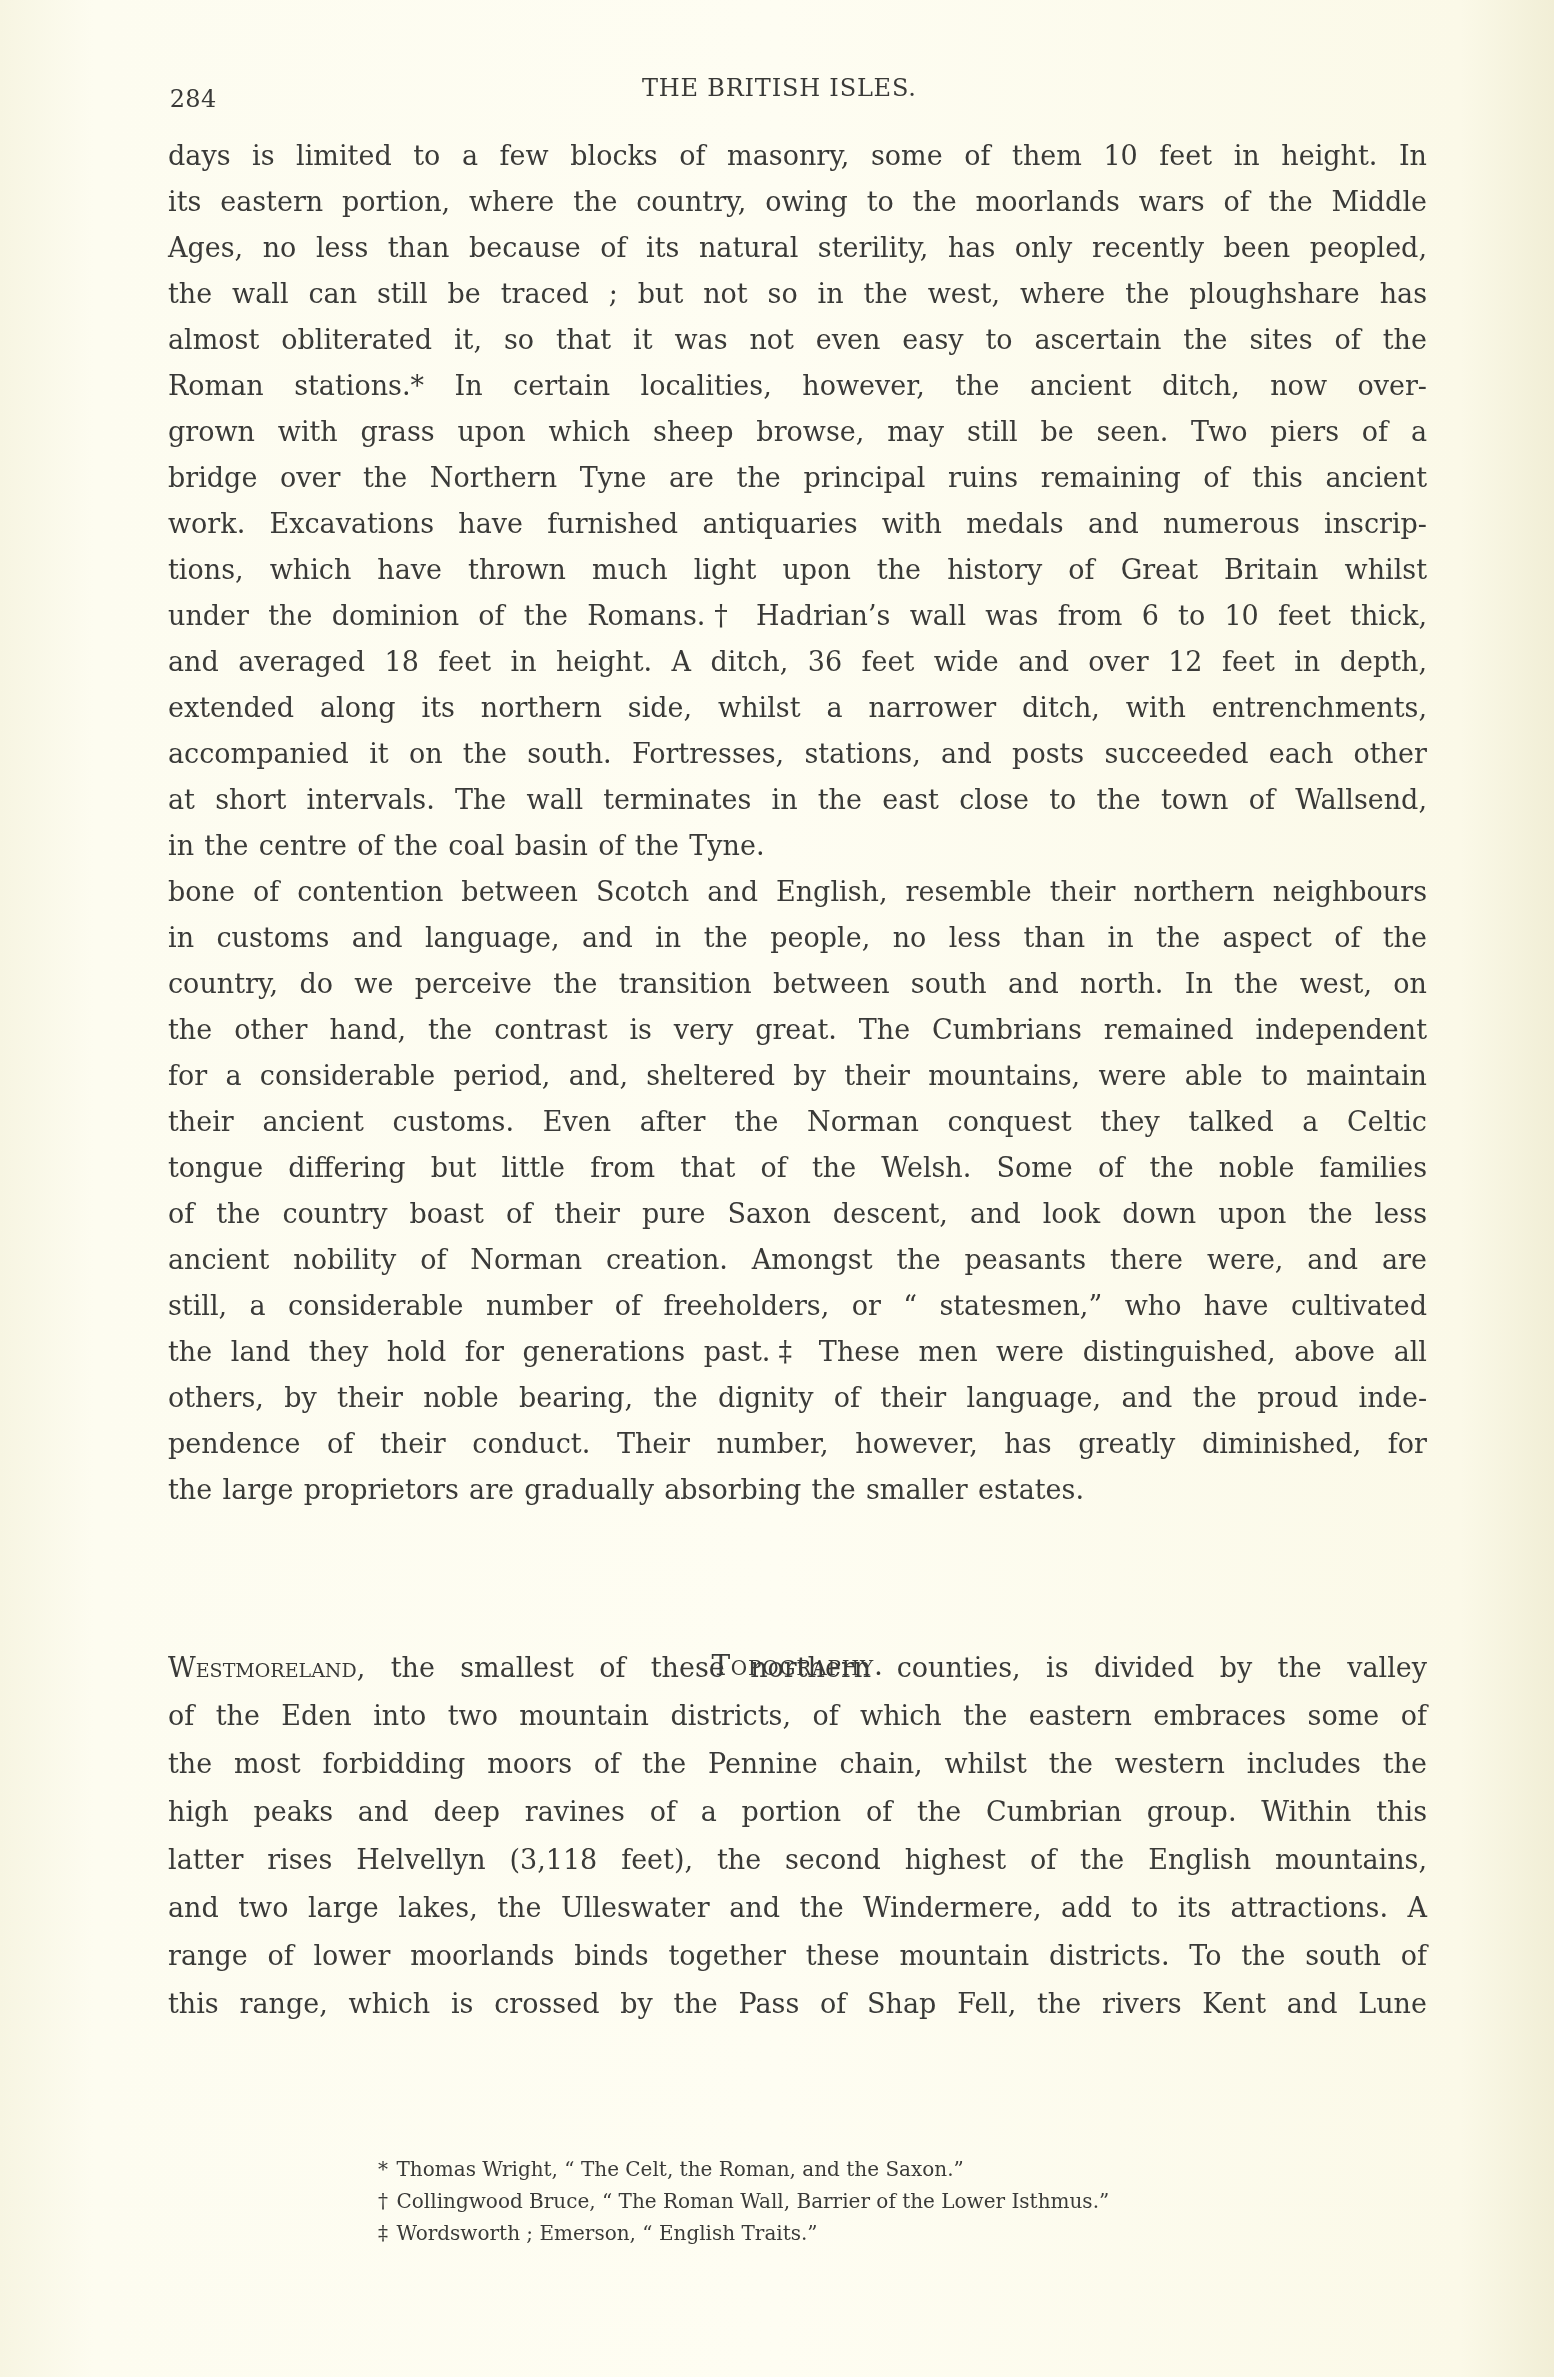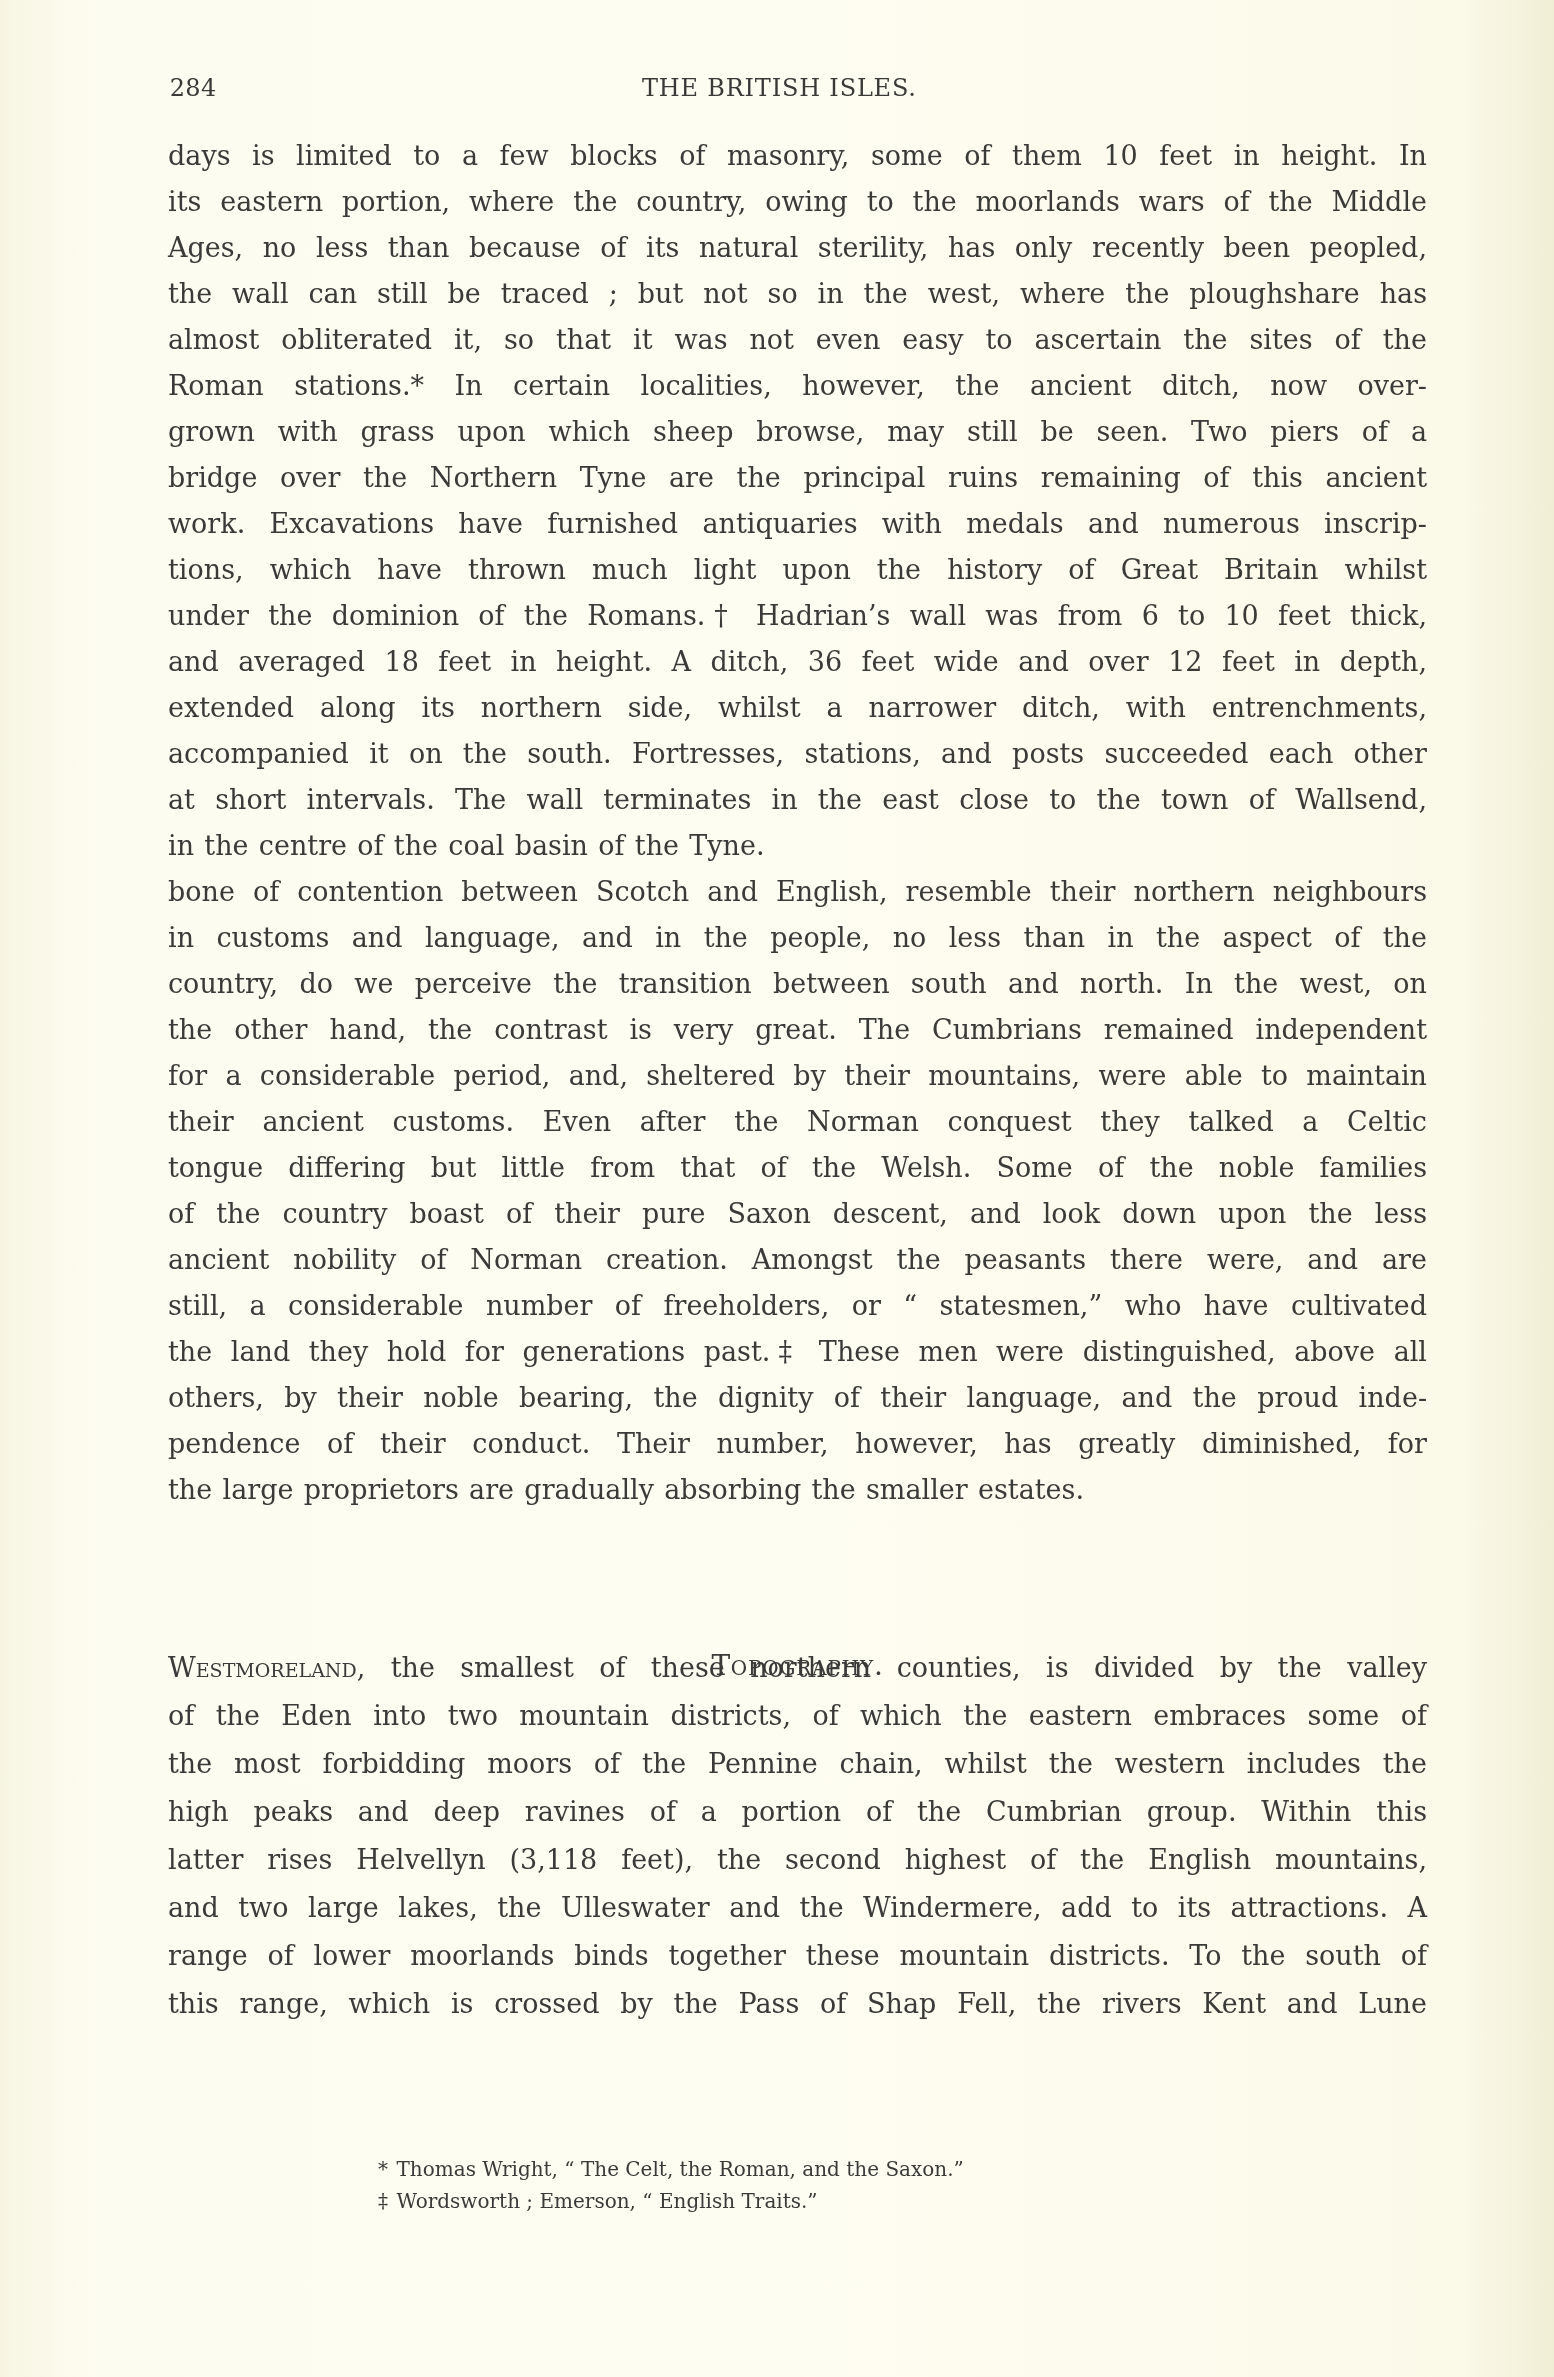--- a/index.html
+++ b/index.html
@@ -27,21 +27,21 @@
       top: 74px;
       left: 0;
       width: 1259px;
       height: 34px;
       font-size: 24px;
       letter-spacing: 0.4px;
     }
     .page-number {
       position: absolute;
       left: 1.7px;
-      top: 0;
+      top: 11px;
       text-align: center;
     }
     .running-title {
       position: absolute;
       left: 474px;
       top: 0;
       letter-spacing: 0.8px;
     }
     .body-text {
       position: absolute;
@@ -164,17 +164,18 @@
     <span class="line">the most forbidding moors of the Pennine chain, whilst the western includes the</span>
     <span class="line">high peaks and deep ravines of a portion of the Cumbrian group.  Within this</span>
     <span class="line">latter rises Helvellyn (3,118 feet), the second highest of the English mountains,</span>
     <span class="line">and two large lakes, the Ulleswater and the Windermere, add to its attractions.  A</span>
     <span class="line">range of lower moorlands binds together these mountain districts.  To the south of</span>
     <span class="line">this range, which is crossed by the Pass of Shap Fell, the rivers Kent and Lune</span>
   </div>
 
   <div class="footnotes">
     <span class="footnote"><span class="fn-mark">*</span><span>Thomas Wright, “ The Celt, the Roman, and the Saxon.”</span></span>
+    <span class="footnote"><span class="fn-mark">†</span><span>Collingwood Bruce, “ The Roman Wall, Barrier of the Lower Isthmus.”</span></span>
     <span class="footnote"><span class="fn-mark">‡</span><span>Wordsworth ; Emerson, “ English Traits.”</span></span>
   </div>
 
 </div>
 
 
 </body></html>

